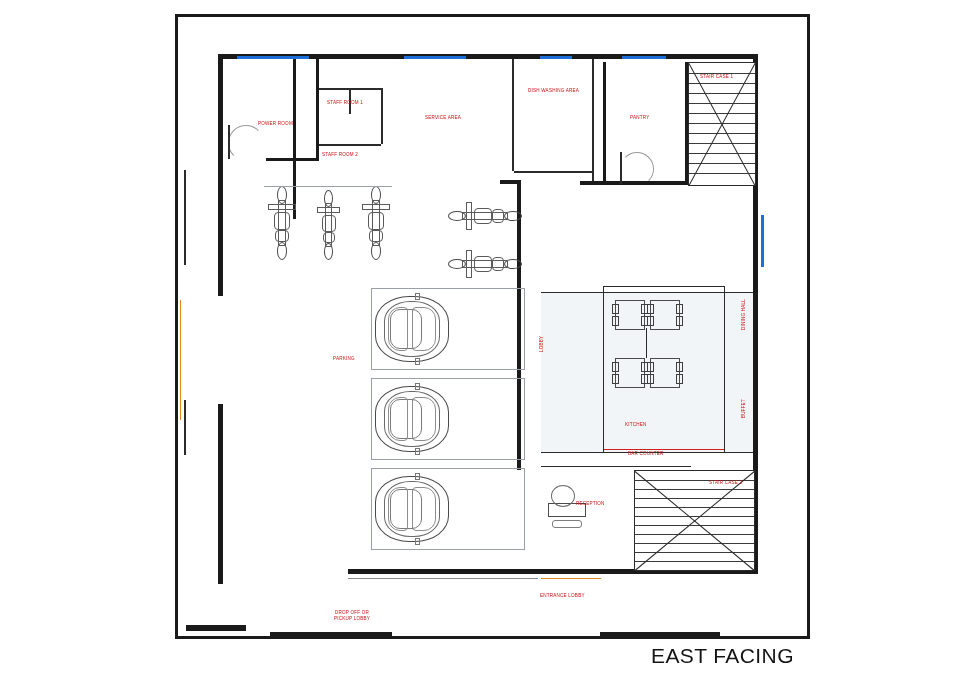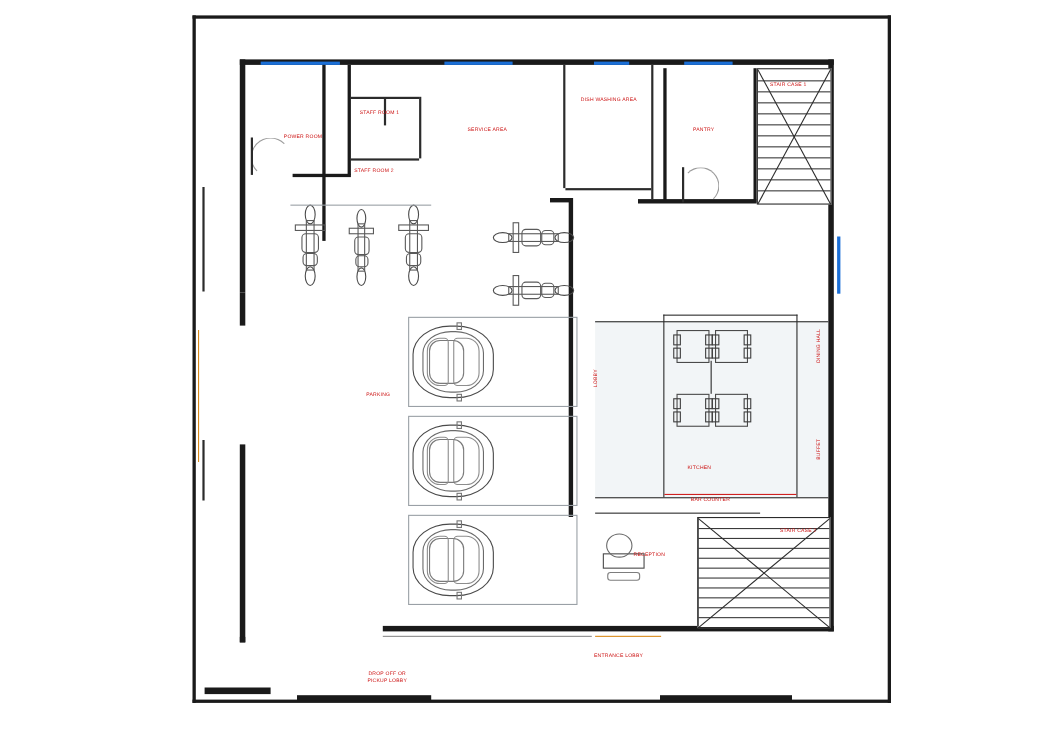--- a/index.html
+++ b/index.html
@@ -374,14 +374,15 @@
   <div class="lbl" style="left:540px; top:593px;">ENTRANCE LOBBY</div>
   <div class="lbl center" style="left:322px; top:610px; width:60px; white-space:pre-line;">DROP OFF OR
 PICKUP LOBBY</div>
 
   <div class="lbl vert" style="left:539px; top:352px;">LOBBY</div>
   <div class="lbl vert" style="left:741px; top:330px;">DINING HALL</div>
   <div class="lbl vert" style="left:741px; top:418px;">BUFFET</div>
 
   <div class="lbl" style="left:628px; top:451px;">BAR COUNTER</div>
 
+  <div class="title" style="left:651px; top:644px;">EAST FACING</div>
 
 </div>
 
 </body></html>

